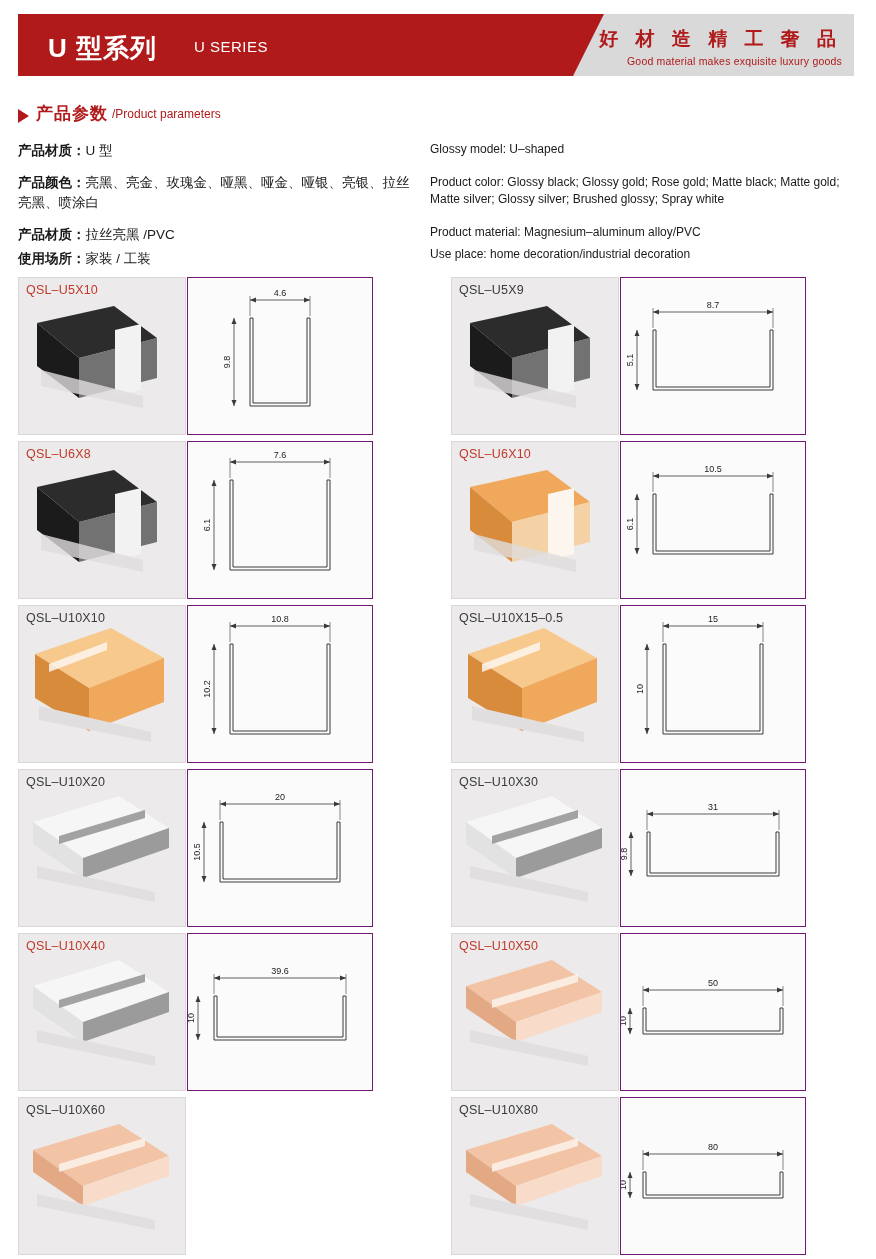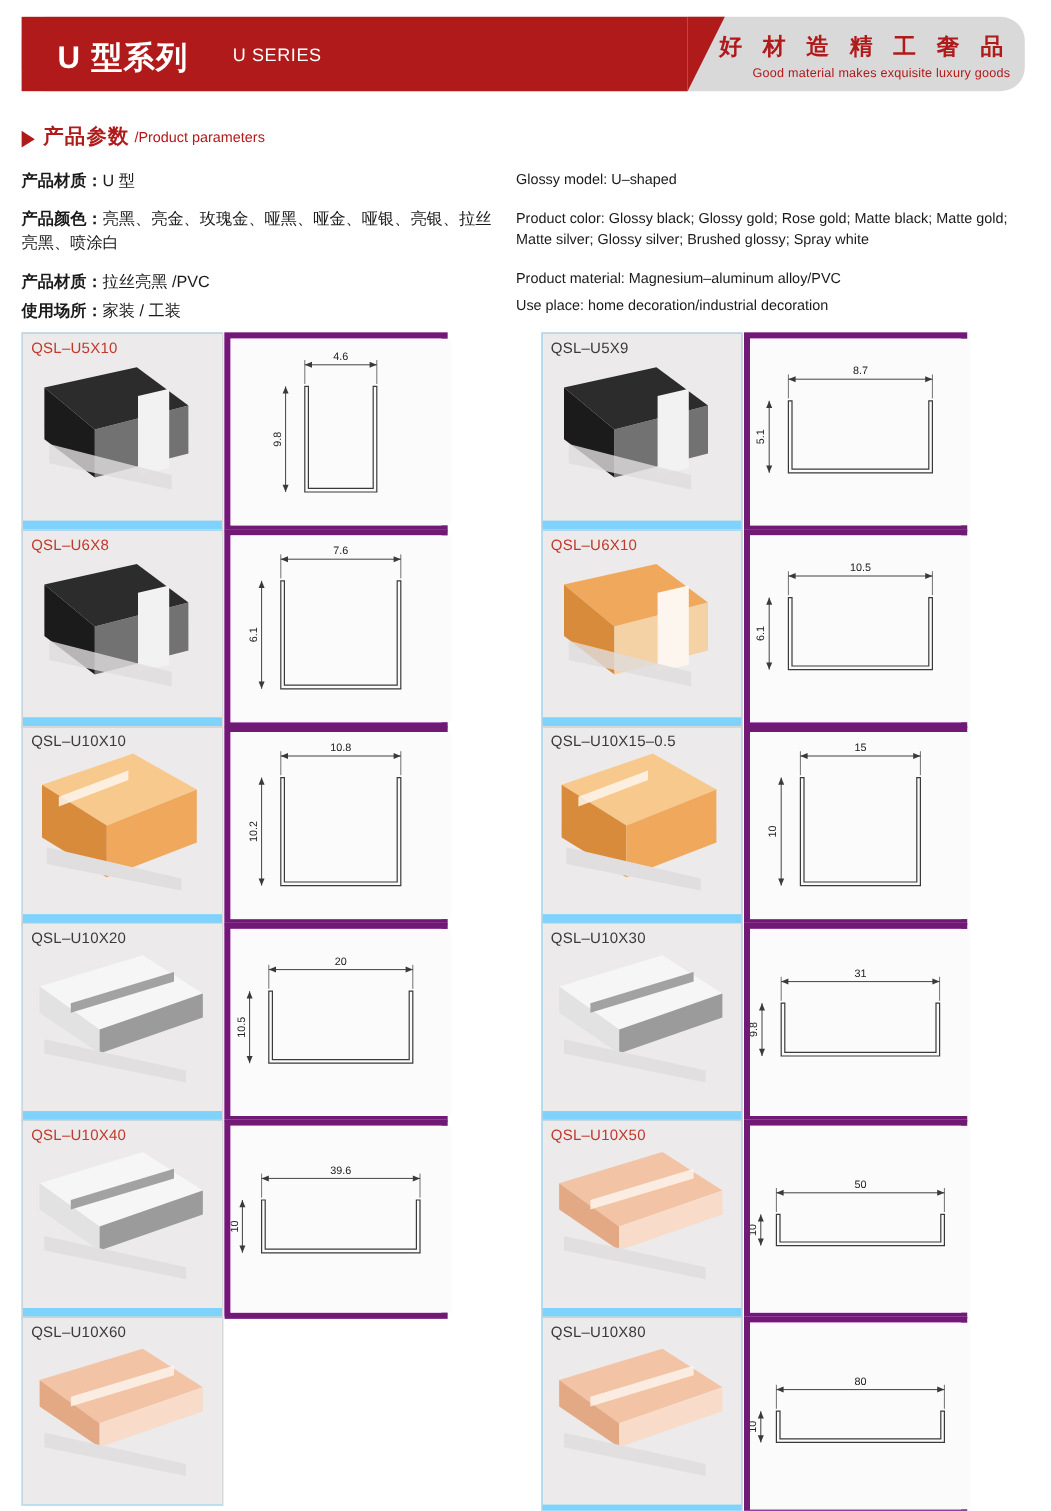--- a/index.html
+++ b/index.html
@@ -12,21 +12,20 @@
     position:relative;
     overflow:hidden;
   }
 
   
   .header{
     position:relative;
     height:62px;
     margin:14px 22px 0 18px;
     background:#d9d9d9;
-    border-radius:20px;
   }
   .header-red{
     position:absolute;
     left:0; top:0;
     width:555px; height:62px;
     background:#b01a1a;
   }
   .header-red:after{
     content:"";
     position:absolute;
@@ -131,37 +130,37 @@
     column-gap:78px;
     row-gap:6px;
   }
   .card{
     position:relative;
     height:158px;
     display:grid;
     grid-template-columns:168px 1px 186px;
   }
   .photo{
-    background:#7dd3fc;
+    background:#86efac;
     position:relative;
     overflow:hidden;
   }
   .code{
     position:absolute;
     left:7px; top:5px;
     font-size:12.5px;
     z-index:5;
     letter-spacing:.2px;
   }
   .code.red{color:#c0392b;}
   .code.dark{color:#3a3a3a;}
   .gap{background:#fff;}
   .draw{
-    background:#f0abfc;
-    border:5px solid #701a75;
+    background:#15803d;
+    border:1px solid #701a75;
     position:relative;
   }
   .photo{border:1px solid #d9d7d7;}
   svg{display:block;}
 
   .dimtext{font-size:9px;fill:#222;font-family:"Liberation Sans",sans-serif;}
 </style>
 </head>
 <body>
 

